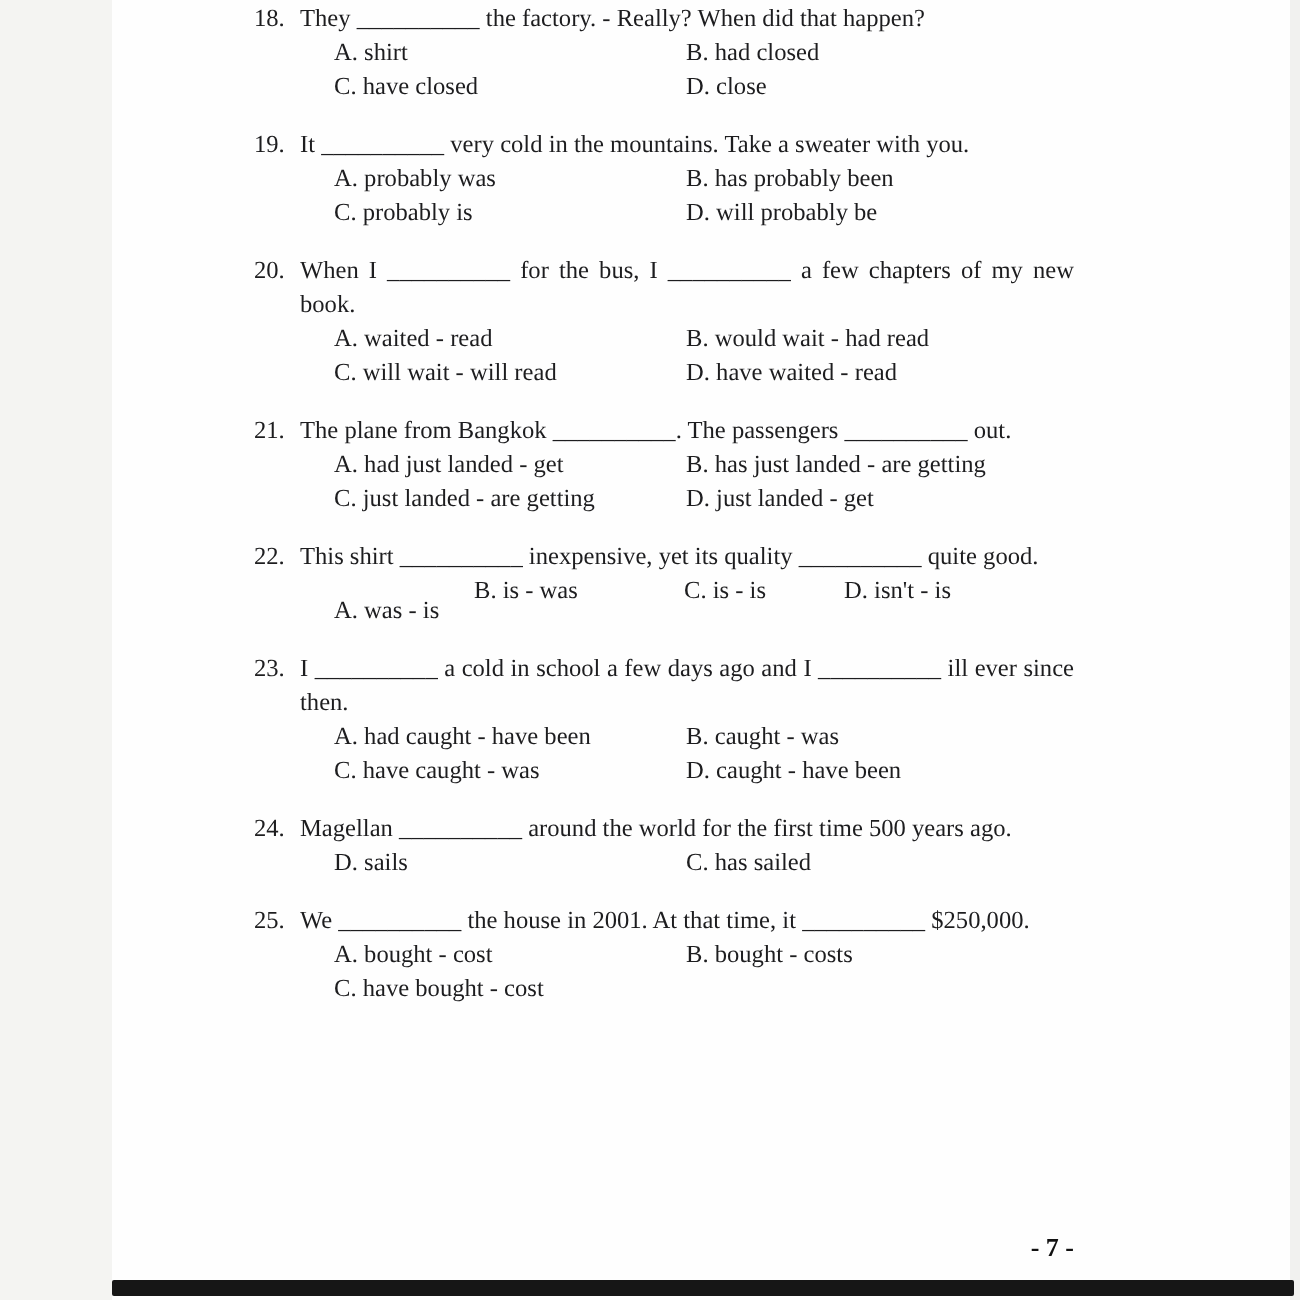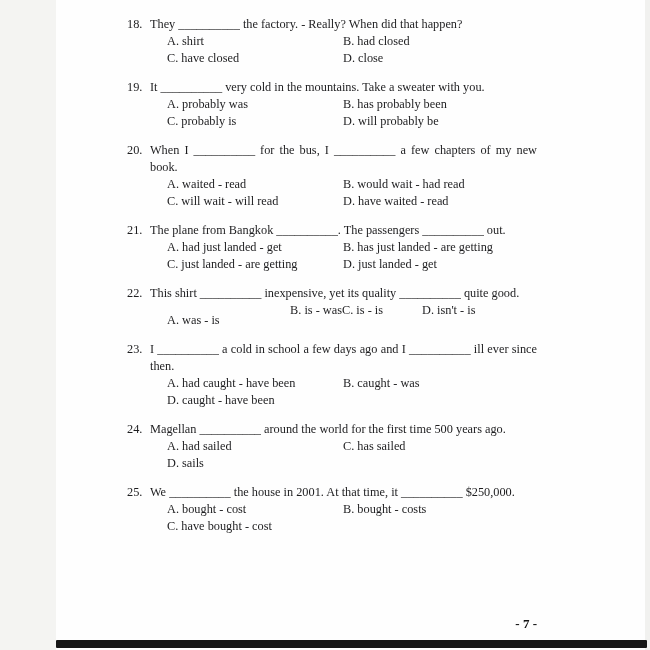--- a/index.html
+++ b/index.html
@@ -17,32 +17,32 @@
   }
   .edge-right {
     position: absolute; right: 0; top: 0; width: 5px; height: 650px;
     background: #f1f1ef;
   }
   .page {
     position: absolute; left: 56px; top: 0; right: 5px; height: 650px;
     background: #fefefe;
   }
   .content {
-    position: absolute; left: 127px; top: 16px; width: 410px;
+    position: absolute; left: 127px; top: 1px; width: 410px;
     font-size: 12.3px; line-height: 17px;
   }
   .question { margin-bottom: 12px; }
   .q-line { display: flex; }
   .q-num { flex: 0 0 23px; }
   .q-text { flex: 1; text-align: justify; }
   .q-options { padding-left: 40px; }
   .q-options.grid { display: grid; grid-template-columns: 176px 1fr; }
   .q-options.row { display: flex; }
   .q-options.row .option:nth-child(1) { width: 70px; margin-top: 10px; }
-  .q-options.row .option:nth-child(2) { width: 105px; text-align: right; }
+  .q-options.row .option:nth-child(2) { width: 105px; }
   .q-options.row .option:nth-child(3) { width: 80px; }
   .opt-label { white-space: pre; }
   .page-number {
     position: absolute; left: 127px; top: 616px; width: 410px;
     text-align: right; font-weight: bold; font-size: 13px; color: #111;
   }
   .scan-bar {
     position: absolute; left: 56px; right: 3px; bottom: 2px; height: 8px;
     background: #161616; border-radius: 1px;
   }
@@ -118,32 +118,32 @@
       </div>
     </div>
     <div class="question">
       <div class="q-line">
         <span class="q-num">23.</span>
         <span class="q-text">I __________ a cold in school a few days ago and I __________ ill ever since then.</span>
       </div>
       <div class="q-options grid">
         <span class="option"><span class="opt-label">A.</span> <span class="opt-text">had caught - have been</span></span>
         <span class="option"><span class="opt-label">B.</span> <span class="opt-text">caught - was</span></span>
+        <span class="option"><span class="opt-label">C.</span> <span class="opt-text">have caught - was</span></span>
         <span class="option"><span class="opt-label">D.</span> <span class="opt-text">caught - have been</span></span>
       </div>
     </div>
     <div class="question">
       <div class="q-line">
         <span class="q-num">24.</span>
         <span class="q-text">Magellan __________ around the world for the first time 500 years ago.</span>
       </div>
       <div class="q-options grid">
-        <span class="option"><span class="opt-label">A.</span> <span class="opt-text">had sailed</span></span>
+        <span class="option"><span class="opt-label">D.</span> <span class="opt-text">sails</span></span>
         <span class="option"><span class="opt-label">C.</span> <span class="opt-text">has sailed</span></span>
-        <span class="option"><span class="opt-label">D.</span> <span class="opt-text">sails</span></span>
       </div>
     </div>
     <div class="question">
       <div class="q-line">
         <span class="q-num">25.</span>
         <span class="q-text">We __________ the house in 2001. At that time, it __________ $250,000.</span>
       </div>
       <div class="q-options grid">
         <span class="option"><span class="opt-label">A.</span> <span class="opt-text">bought - cost</span></span>
         <span class="option"><span class="opt-label">B.</span> <span class="opt-text">bought - costs</span></span>

